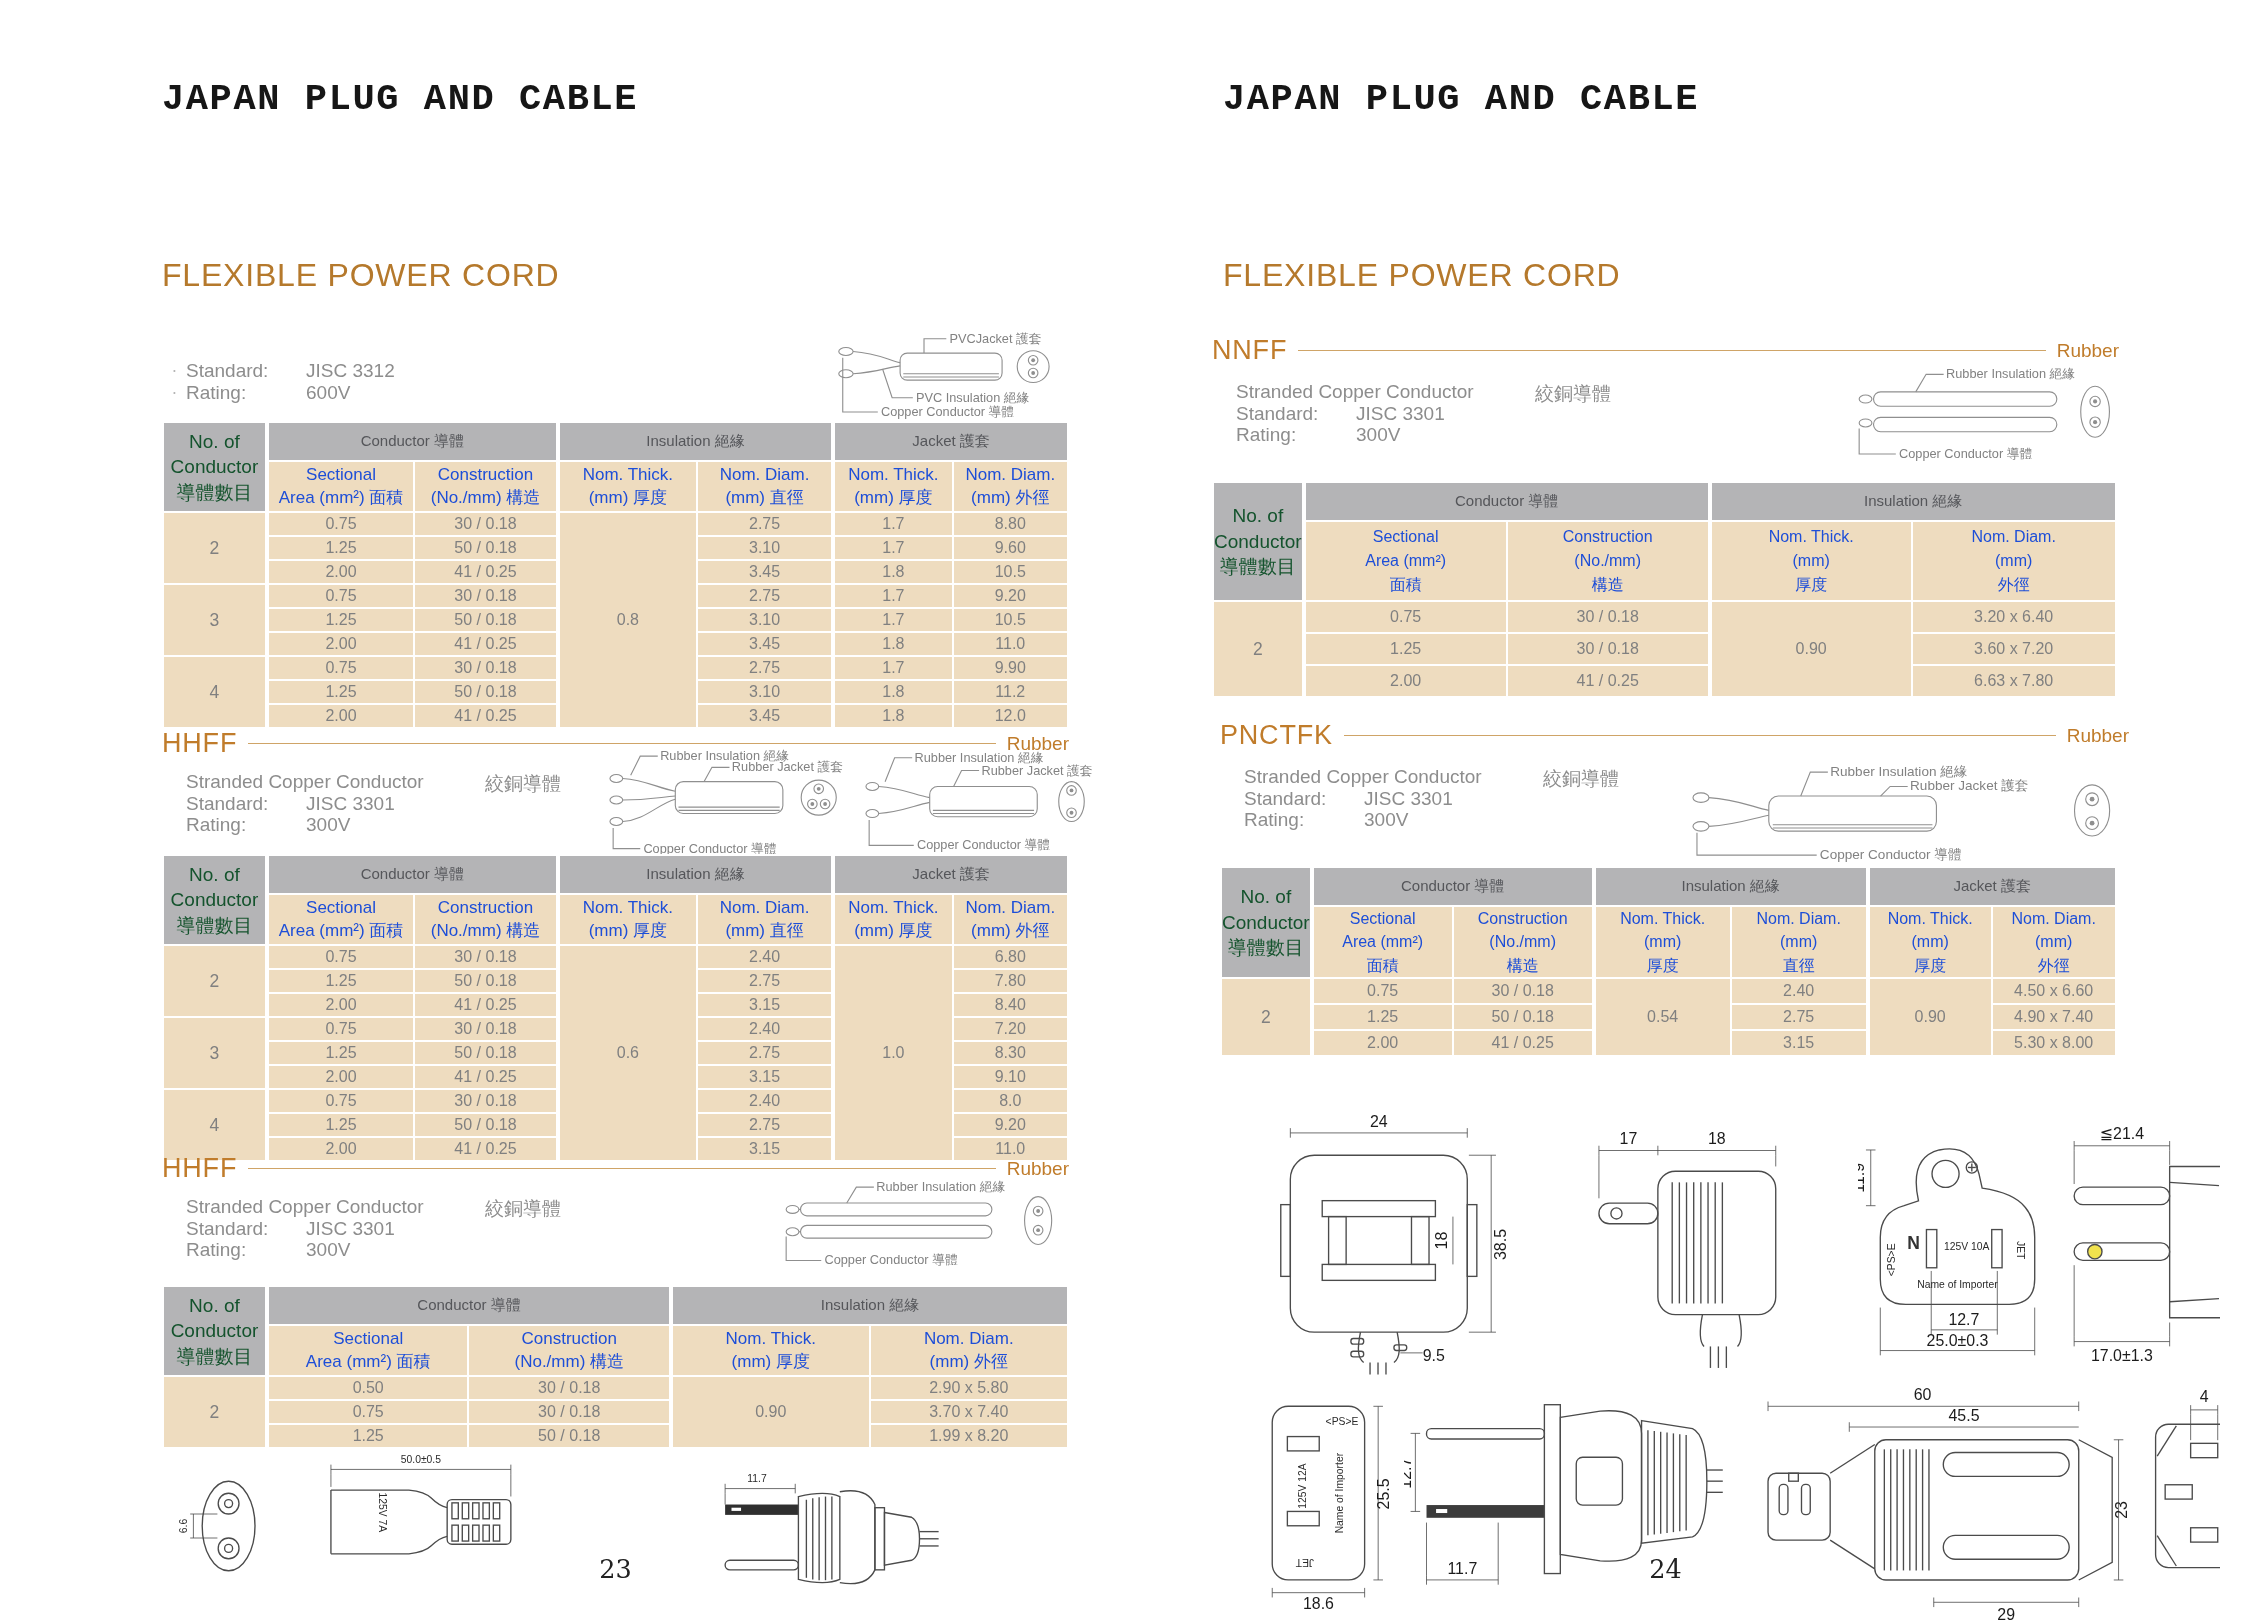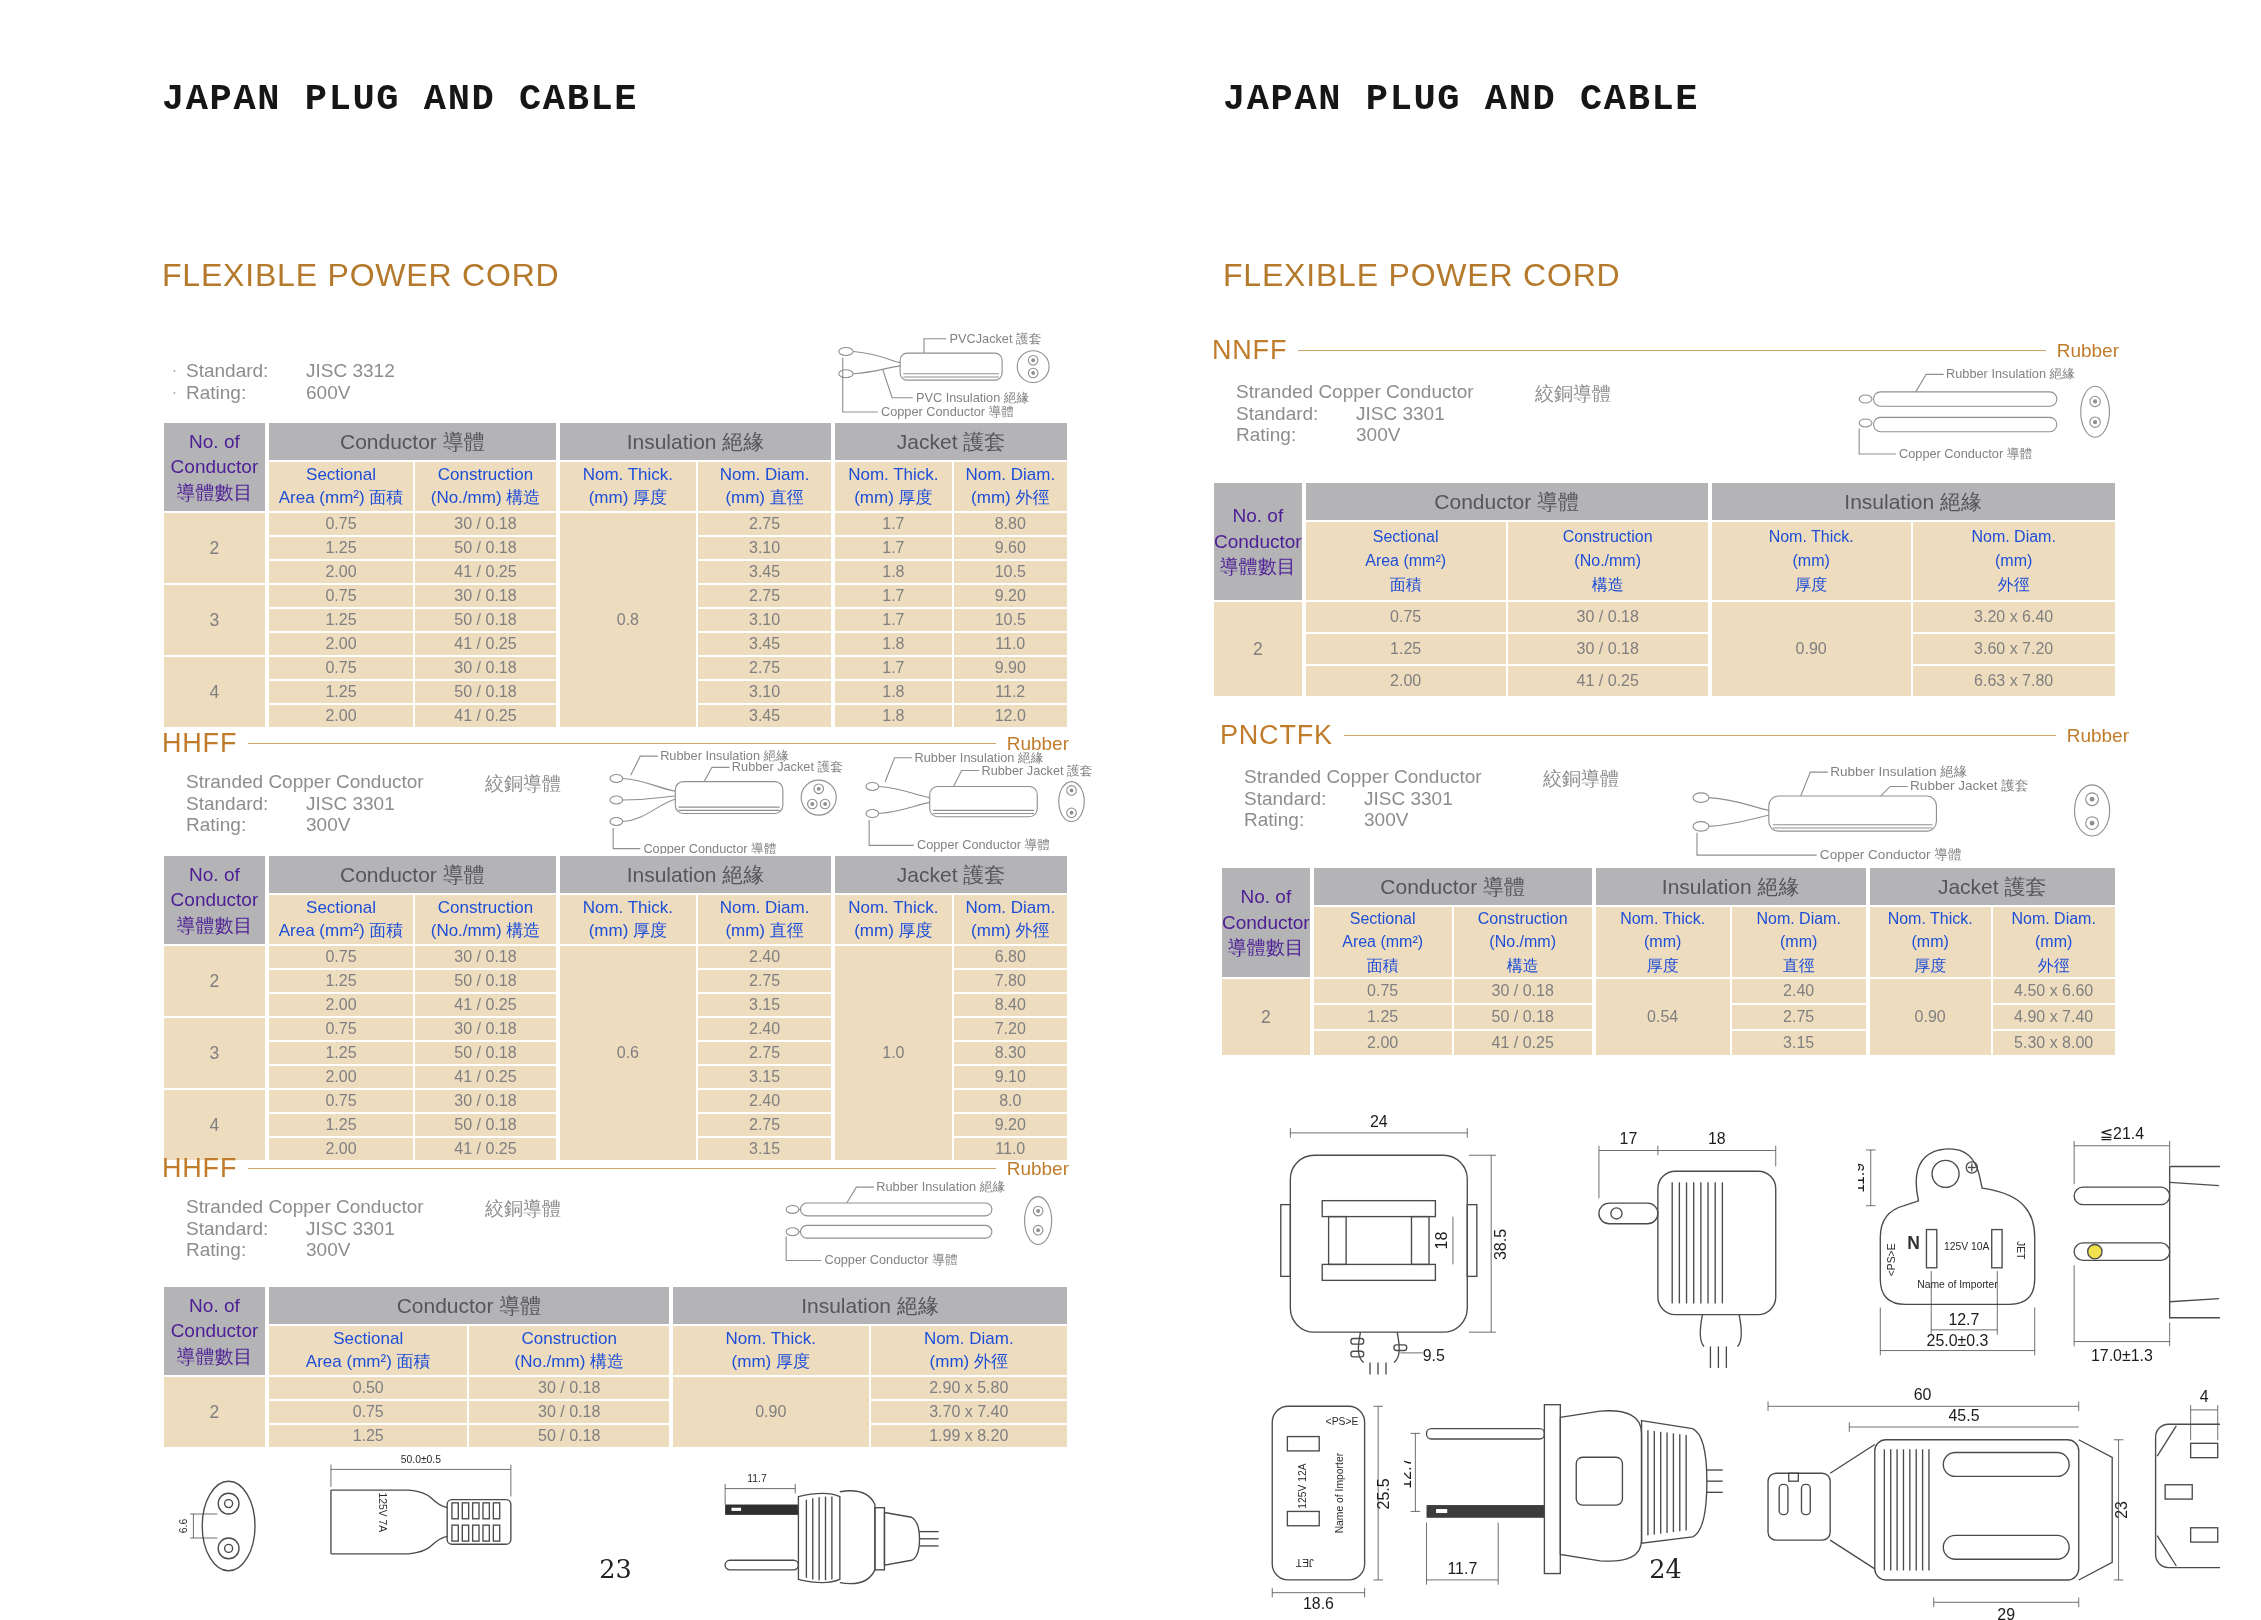--- a/index.html
+++ b/index.html
@@ -17,22 +17,22 @@
   .sec-tag{font-size:19px;color:#c07c2b;white-space:nowrap}
   .meta{position:absolute;left:24px}
   .meta-row{position:relative;height:21.5px;font-size:19px;color:#8d8d8d;white-space:nowrap}
   .meta-bullet{position:absolute;left:-14.4px;top:0;font-size:17.5px;color:#b5b5b5}
   .meta-label{display:inline-block;min-width:120px}
   .meta-zh{position:absolute;left:299px;top:0}
   .spec-table{border-collapse:collapse;table-layout:fixed}
   .spec-table th,.spec-table td{border:2.4px solid #fff;text-align:center;vertical-align:middle;
       font-weight:normal;padding:0;overflow:hidden}
   .spec-table .gstart{border-left-width:4.8px}
-  .spec-table th.g{background:#b4b4b6;color:#55565a;font-size:21px;height:37px}
-  .spec-table th.corner{background:#b4b4b6;color:#4c1d95;font-size:19px;line-height:1.35}
+  .spec-table th.g{background:#b4b4b6;color:#55565a;font-size:15px;height:37px}
+  .spec-table th.corner{background:#b4b4b6;color:#14532d;font-size:19px;line-height:1.35}
   .spec-table th.sub{background:#eedcbf;color:#1d4ed8;font-size:17px;line-height:1.3;height:49px}
   .spec-table td{background:#eedcbf;color:#808080;font-size:16px;height:22px}
   .spec-table td.count{font-size:17.5px}
   .t-right th.sub{font-size:16px;height:78px;line-height:1.5}
   .t-right td{height:30px}
   .t-right2 th.sub{font-size:16px;height:70px;line-height:1.45}
   .t-right2 td{height:24px}
   svg text{font-family:"Liberation Sans",sans-serif}
   .cab{stroke:#8f8f8f;fill:none;stroke-width:1.4}
   .cab .fil{fill:#8f8f8f;stroke:none}

